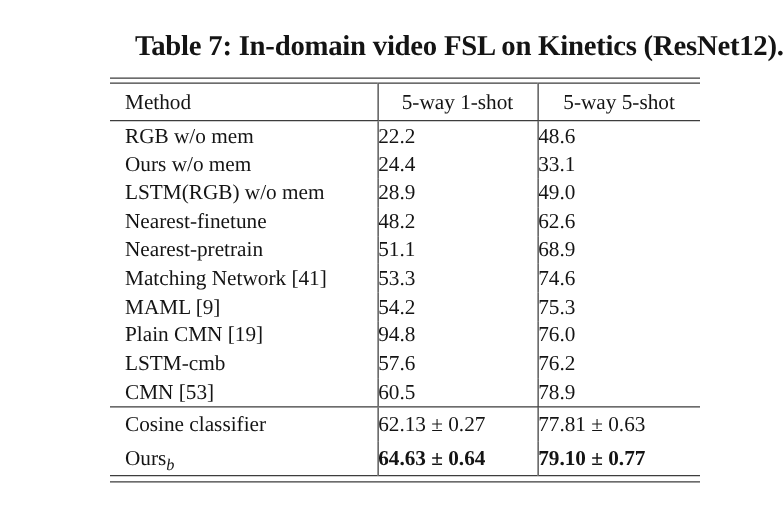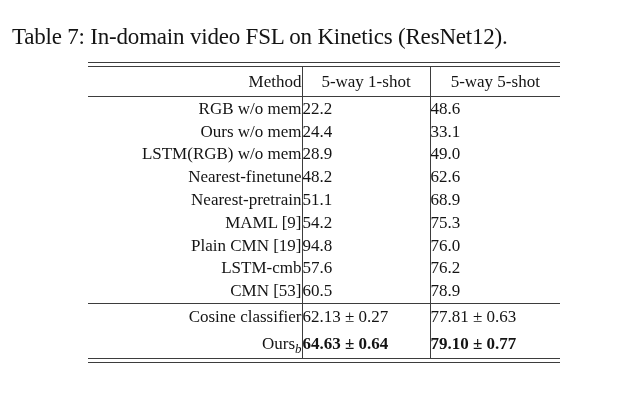--- a/index.html
+++ b/index.html
@@ -13,23 +13,23 @@
     position: relative;
     overflow: hidden;
     font-family: "Liberation Serif", "DejaVu Serif", serif;
     color: #141414;
   }
   .caption {
     position: absolute;
     top: 24px;
     left: 0;
     width: 627px;
-    text-align: left;
+    text-align: right;
     font-size: 23px;
-    font-weight: normal;
+    font-weight: bold;
     letter-spacing: -0.2px;
     padding-left: 12px;
     box-sizing: border-box;
     white-space: nowrap;
   }
   .table-zone {
     position: absolute;
     left: 88px;
     top: 62px;
     width: 472px;
@@ -52,21 +52,21 @@
   col.c-one    { width: 128px; }
   col.c-five   { width: 130px; }
   th, td {
     padding: 0;
     font-weight: normal;
     vertical-align: middle;
     overflow: hidden;
     white-space: nowrap;
   }
   th:first-child, td:first-child {
-    text-align: right;
+    text-align: left;
     padding-left: 12px;
   }
   th:nth-child(2), td:nth-child(2) {
     border-left: 1.3px solid #3d3d3d;
     border-right: 1.3px solid #3d3d3d;
   }
   thead th {
     height: 29px;
     border-bottom: 1.6px solid #3d3d3d;
   }
@@ -122,20 +122,25 @@
         <td>Nearest-finetune</td>
         <td>48.2</td>
         <td>62.6</td>
       </tr>
       <tr>
         <td>Nearest-pretrain</td>
         <td>51.1</td>
         <td>68.9</td>
       </tr>
       <tr>
+        <td>Matching Network [41]</td>
+        <td>53.3</td>
+        <td>74.6</td>
+      </tr>
+      <tr>
         <td>MAML [9]</td>
         <td>54.2</td>
         <td>75.3</td>
       </tr>
       <tr>
         <td>Plain CMN [19]</td>
         <td>94.8</td>
         <td>76.0</td>
       </tr>
       <tr>

